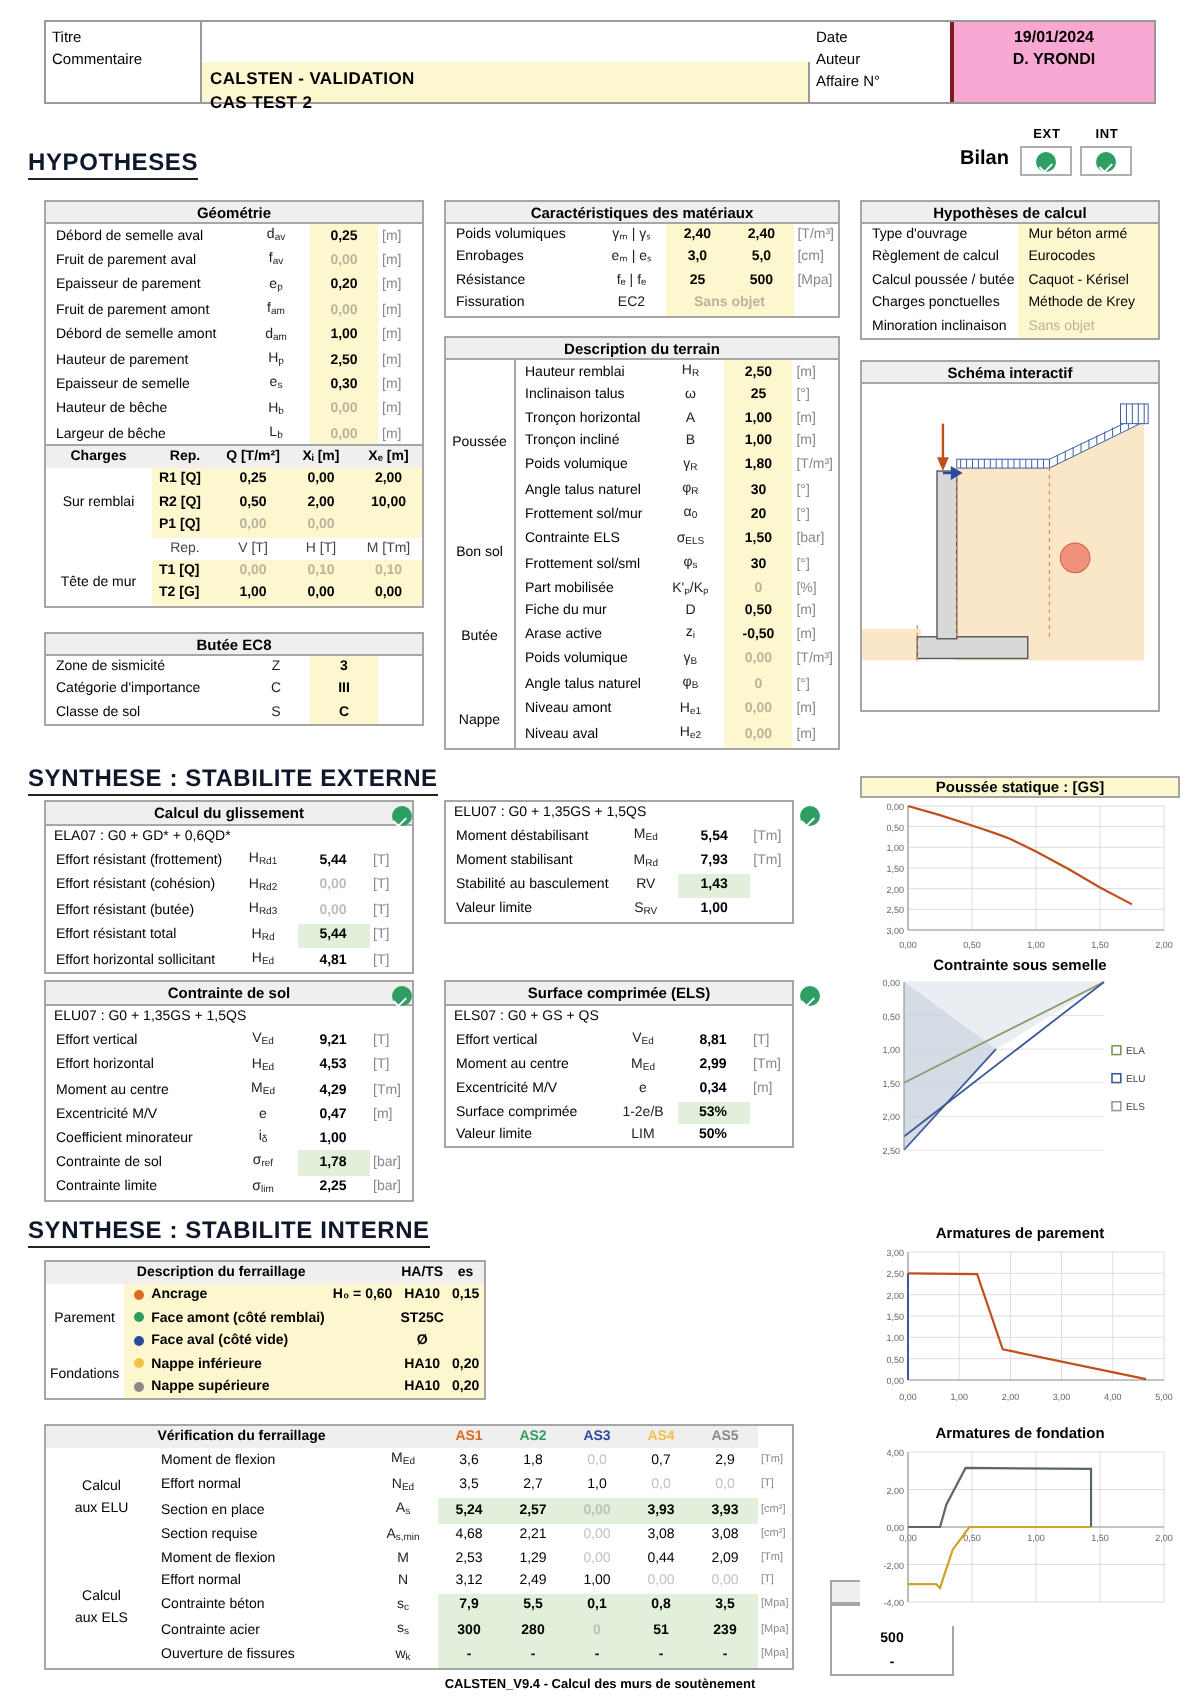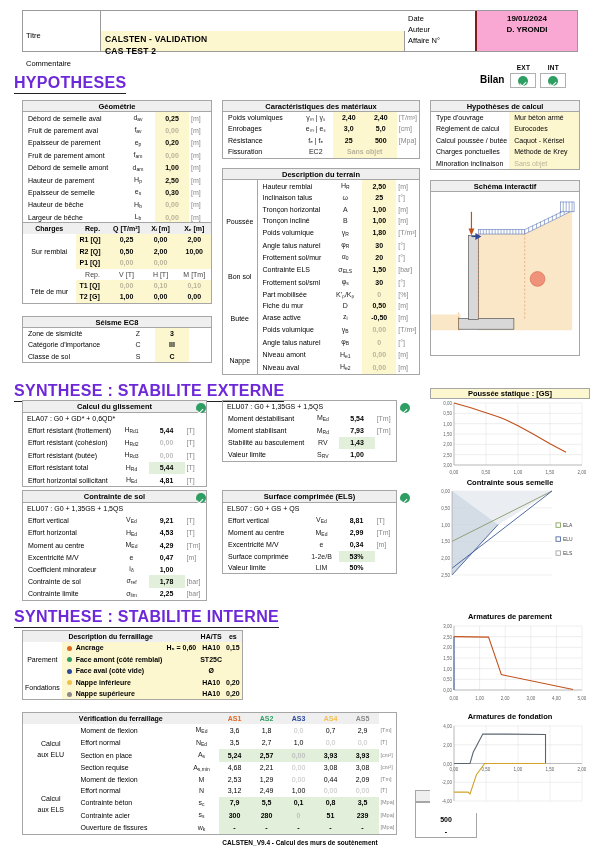--- a/index.html
+++ b/index.html
@@ -12,31 +12,31 @@
     color:#000;
     position:relative;
     overflow:hidden;
   }
   .page { position:relative; width:600px; height:852px; padding:0; }
 
   
   .hdr { position:absolute; left:22px; top:10px; width:556px; height:42px;
          display:flex; border:1px solid #9a9a9a; }
   .hdr-lab { width:78px; border-right:1px solid #9a9a9a; background:#fff; padding:2px 3px; }
-  .hdr-lab div { height:11px; line-height:11px; font-size:7.5px;margin-top:17px; }
+  .hdr-lab div { height:11px; line-height:11px; font-size:7.5px; }
   .hdr-val { flex:1; background:#fdf7d0; padding:2px 4px; border-right:1px solid #9a9a9a;margin-top:20px; }
   .hdr-val div { height:12px; line-height:12px; font-weight:bold; font-size:8.5px; letter-spacing:.2px; }
   .hdr-lab2 { width:72px; border-right:2px solid #7f1d1d; background:#fff; padding:2px 3px; }
   .hdr-lab2 div { height:11px; line-height:11px; font-size:7.5px; }
   .hdr-val2 { width:100px; background:#f9a8d4; padding:2px 3px; text-align:center; }
   .hdr-val2 div { height:11px; line-height:11px; font-weight:bold; font-size:8px; }
 
   
-  .sect { position:absolute; font-size:16px; font-weight:bold; letter-spacing:.3px;
-          border-bottom:1.6px solid #222; padding-bottom:1px; color:#6d28d9; }
+  .sect { position:absolute; font-size:12px; font-weight:bold; letter-spacing:.3px;
+          border-bottom:1.6px solid #222; padding-bottom:1px; color:#0f172a; }
 
   
   .bilan { position:absolute; display:flex; align-items:flex-end; gap:4px; }
   .bilan-lab { font-size:10px; font-weight:bold; margin-right:2px; padding-bottom:3px;}
   .bilan-col { text-align:center; width:26px; }
   .bilan-col .cap { font-size:6.5px; font-weight:bold; margin-bottom:2px; letter-spacing:.3px;}
   .ok-box { border:1px solid #b0b0b0; height:15px; display:flex; align-items:center; justify-content:center; background:#fff;}
   .ok { display:inline-block; width:10px; height:10px; border-radius:50%;
         background:#2e9e62; position:relative; }
   .ok:after { content:""; position:absolute; left:2.4px; top:4.2px; width:2.6px; height:5px;
@@ -272,21 +272,21 @@
    <td class="val" style="text-align:left;padding-left:4px">T2 [G]</td>
    <td class="val">1,00</td>
    <td class="val">0,00</td>
    <td class="val">0,00</td>
           </tr>
         </tbody>
       </table>
   </div>
 
   <div class="blk" style="left:22px; top:316px; width:190px;">
-    <div class="blk-title">Séisme EC8</div>
+    <div class="blk-title">Butée EC8</div>
     <div class="bx">
         <table class="g" id="tbl-seisme">
  <tbody>
             <tr>
   <td class="lbl">Zone de sismicité</td>
   <td class="sym">Z</td>
   <td class="val">3</td>
   <td class="unit"></td>
  </tr>
  <tr>

